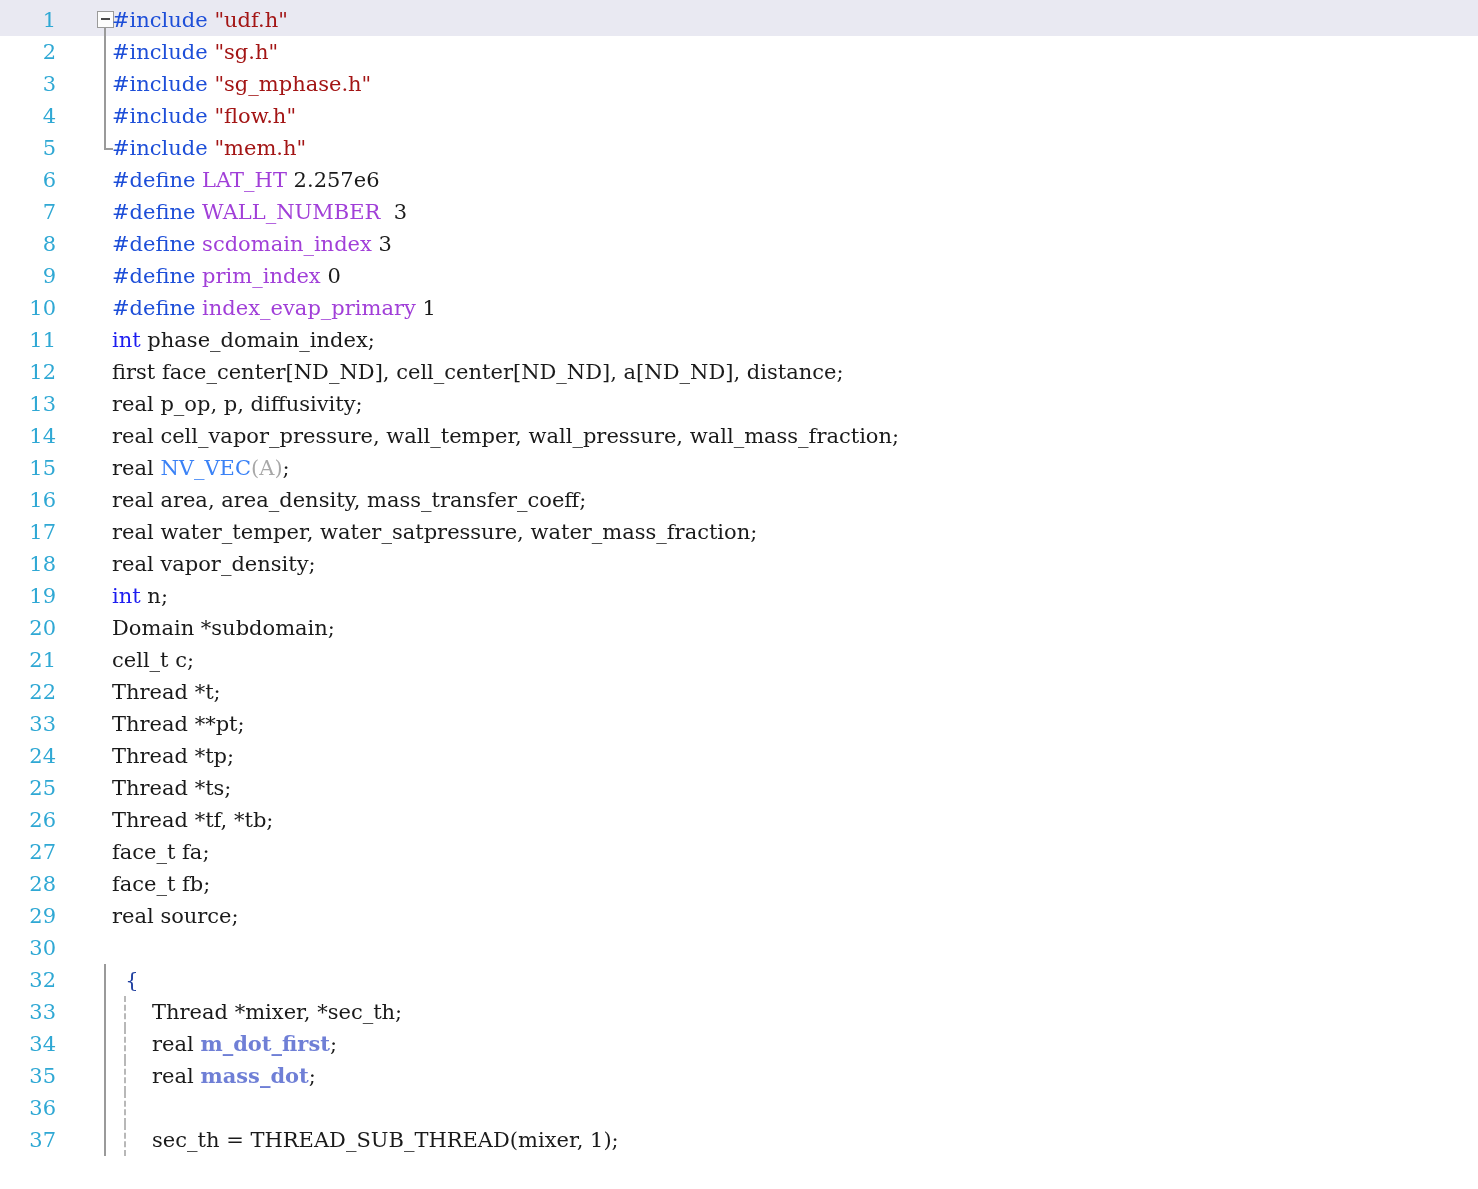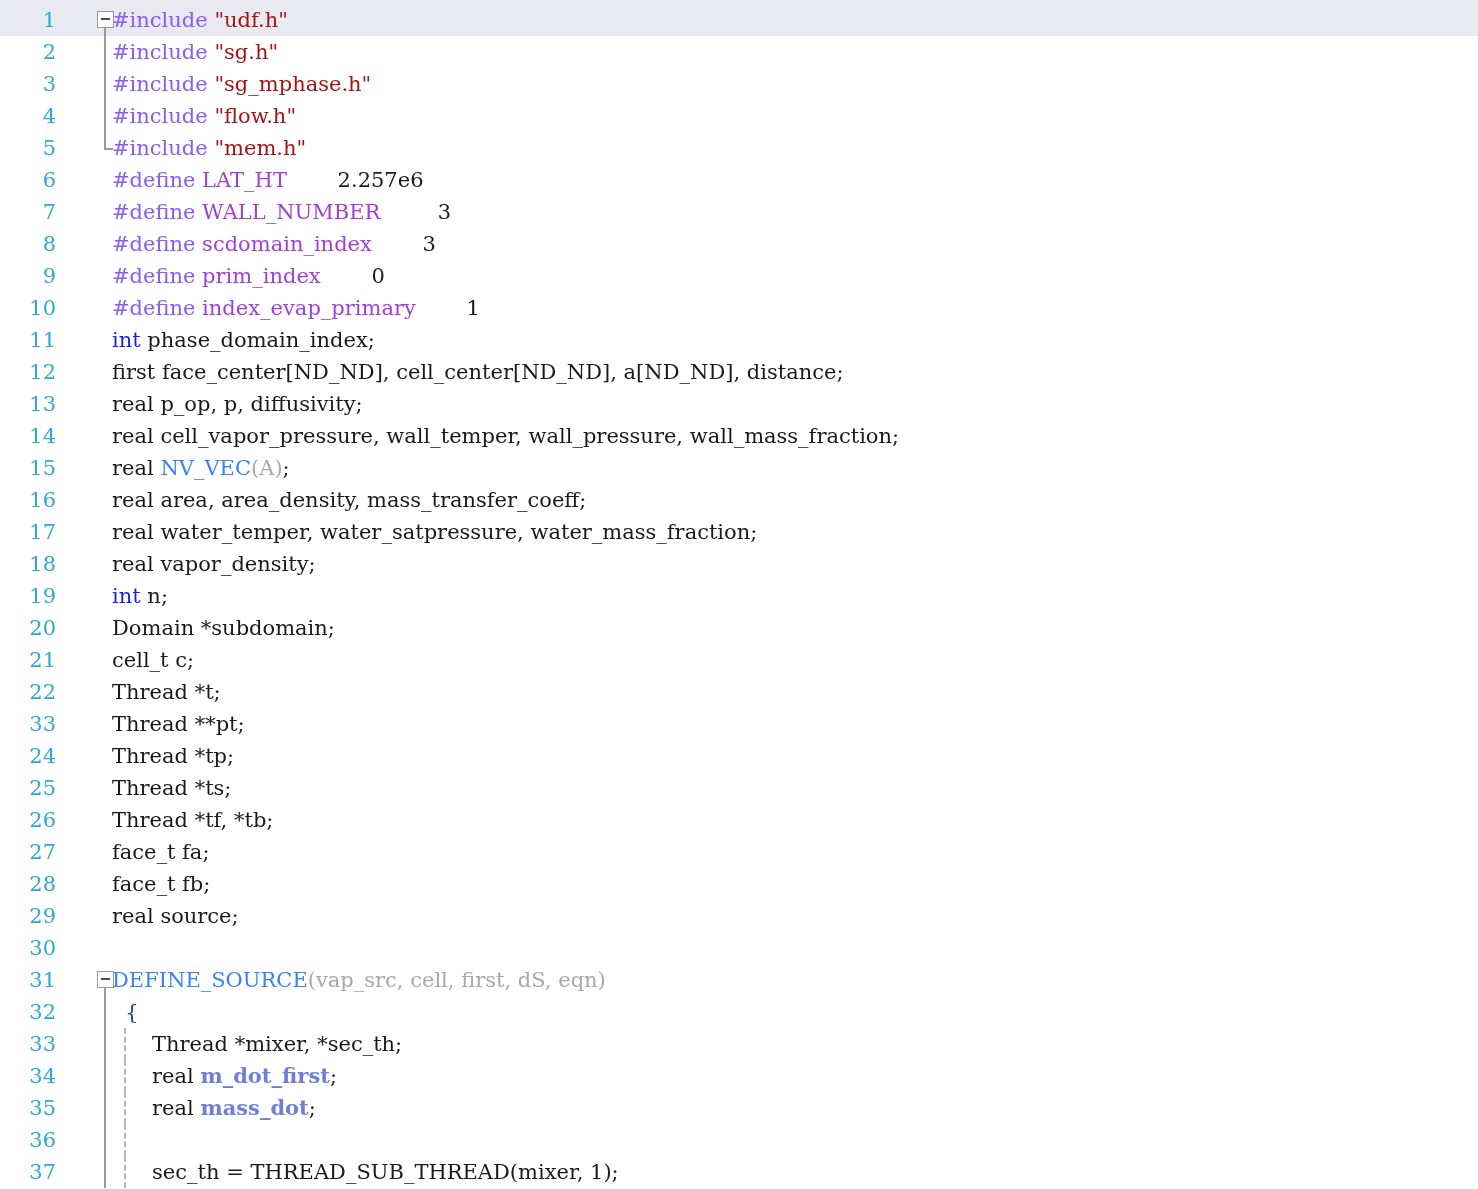--- a/index.html
+++ b/index.html
@@ -123,32 +123,32 @@
   }
 
   .text {
     position: absolute;
     left: 112px;
     top: 0;
     white-space: pre;
   }
 
   
-  .t-pp       { color: #8b5cf6; }                 
+  .t-pp       { color: #1d4ed8; }                 
   .t-str      { color: #a31515; }                 
   .t-spell    {
       color: #a13fd8;
       text-decoration-style: dotted;
       text-decoration-color: #e0504a;
       text-decoration-thickness: 2px;
       text-underline-offset: 2px;
   }
   .t-kw       { color: #1d1df0; text-align: right; }                 
   .t-plain    { color: #1a1a1a; }
-  .t-num      { color: #1a1a1a; margin-left: 44px; }
+  .t-num      { color: #1a1a1a; }
   .t-func     { color: #3b82f6; }                 
   .t-param    { color: #a8a8a8; }                 
   .t-var      { color: #6f7fd6; font-weight: bold; }                 
   .t-brace    { color: #1f3fa0; }                 
 </style>
 </head>
 <body>
 
 <div id="editor">
   <div class="top-sliver"></div>
@@ -176,21 +176,20 @@
       <div class="code-line"><div class="gutter">21</div><div class="foldcol"></div><div class="text"><span class="t-plain">cell_t c;</span></div></div>
       <div class="code-line"><div class="gutter">22</div><div class="foldcol"></div><div class="text"><span class="t-plain">Thread *t;</span></div></div>
       <div class="code-line"><div class="gutter">33</div><div class="foldcol"></div><div class="text"><span class="t-plain">Thread **pt;</span></div></div>
       <div class="code-line"><div class="gutter">24</div><div class="foldcol"></div><div class="text"><span class="t-plain">Thread *tp;</span></div></div>
       <div class="code-line"><div class="gutter">25</div><div class="foldcol"></div><div class="text"><span class="t-plain">Thread *ts;</span></div></div>
       <div class="code-line"><div class="gutter">26</div><div class="foldcol"></div><div class="text"><span class="t-plain">Thread *tf, *tb;</span></div></div>
       <div class="code-line"><div class="gutter">27</div><div class="foldcol"></div><div class="text"><span class="t-plain">face_t fa;</span></div></div>
       <div class="code-line"><div class="gutter">28</div><div class="foldcol"></div><div class="text"><span class="t-plain">face_t fb;</span></div></div>
       <div class="code-line"><div class="gutter">29</div><div class="foldcol"></div><div class="text"><span class="t-plain">real source;</span></div></div>
       <div class="code-line"><div class="gutter">30</div><div class="foldcol"></div><div class="text"></div></div>
-      <div class="code-line"><div class="gutter">31</div><div class="foldcol"><div class="foldbox"></div><div class="foldbar from-box"></div></div><div class="text"><span class="t-func">DEFINE_SOURCE</span><span class="t-param">(vap_src, cell, first, dS, eqn)</span></div></div>
       <div class="code-line"><div class="gutter">32</div><div class="foldcol"><div class="foldbar"></div></div><div class="text"><span class="t-brace">  {</span></div></div>
       <div class="code-line"><div class="gutter">33</div><div class="foldcol"><div class="foldbar"></div></div><div class="indentguide"></div><div class="text"><span class="t-plain">      Thread *mixer, *sec_th;</span></div></div>
       <div class="code-line"><div class="gutter">34</div><div class="foldcol"><div class="foldbar"></div></div><div class="indentguide"></div><div class="text"><span class="t-plain">      real </span><span class="t-var">m_dot_first</span><span class="t-plain">;</span></div></div>
       <div class="code-line"><div class="gutter">35</div><div class="foldcol"><div class="foldbar"></div></div><div class="indentguide"></div><div class="text"><span class="t-plain">      real </span><span class="t-var">mass_dot</span><span class="t-plain">;</span></div></div>
       <div class="code-line"><div class="gutter">36</div><div class="foldcol"><div class="foldbar"></div></div><div class="indentguide"></div></div>
       <div class="code-line"><div class="gutter">37</div><div class="foldcol"><div class="foldbar"></div></div><div class="indentguide"></div><div class="text"><span class="t-plain">      sec_th = THREAD_SUB_THREAD(mixer, 1);</span></div></div>
     </div>
 </div>
 
 </body></html>

